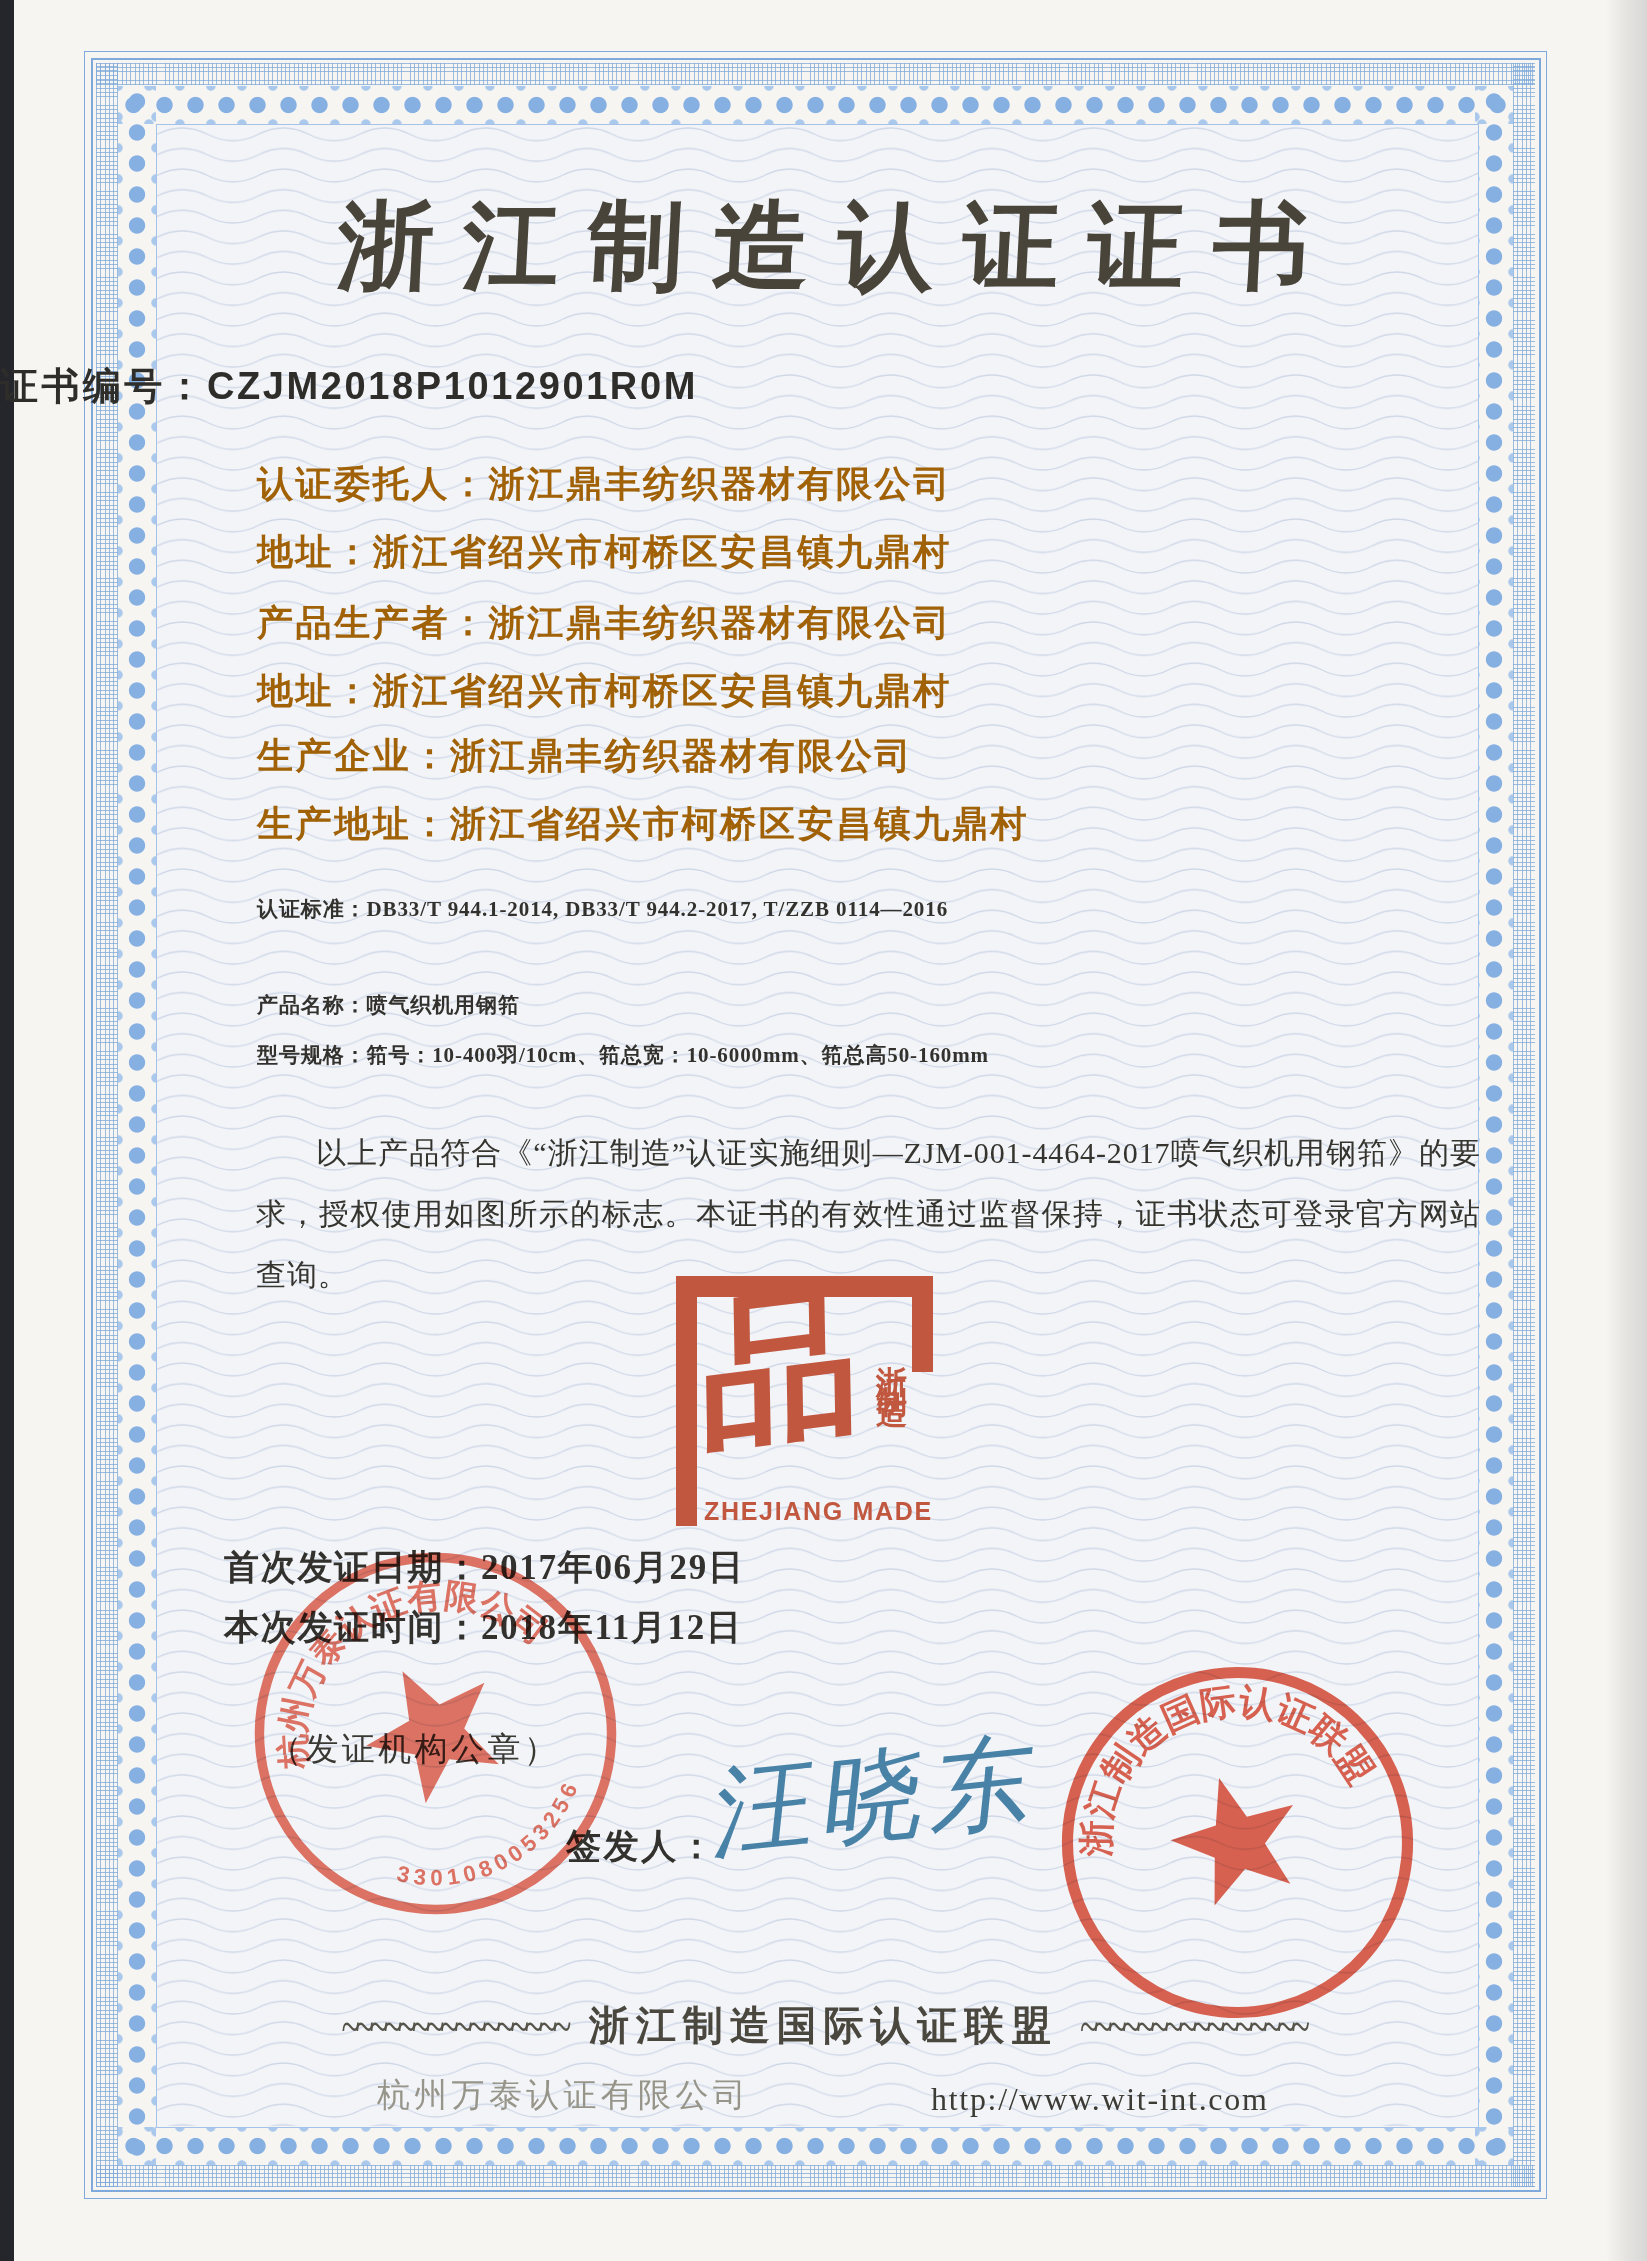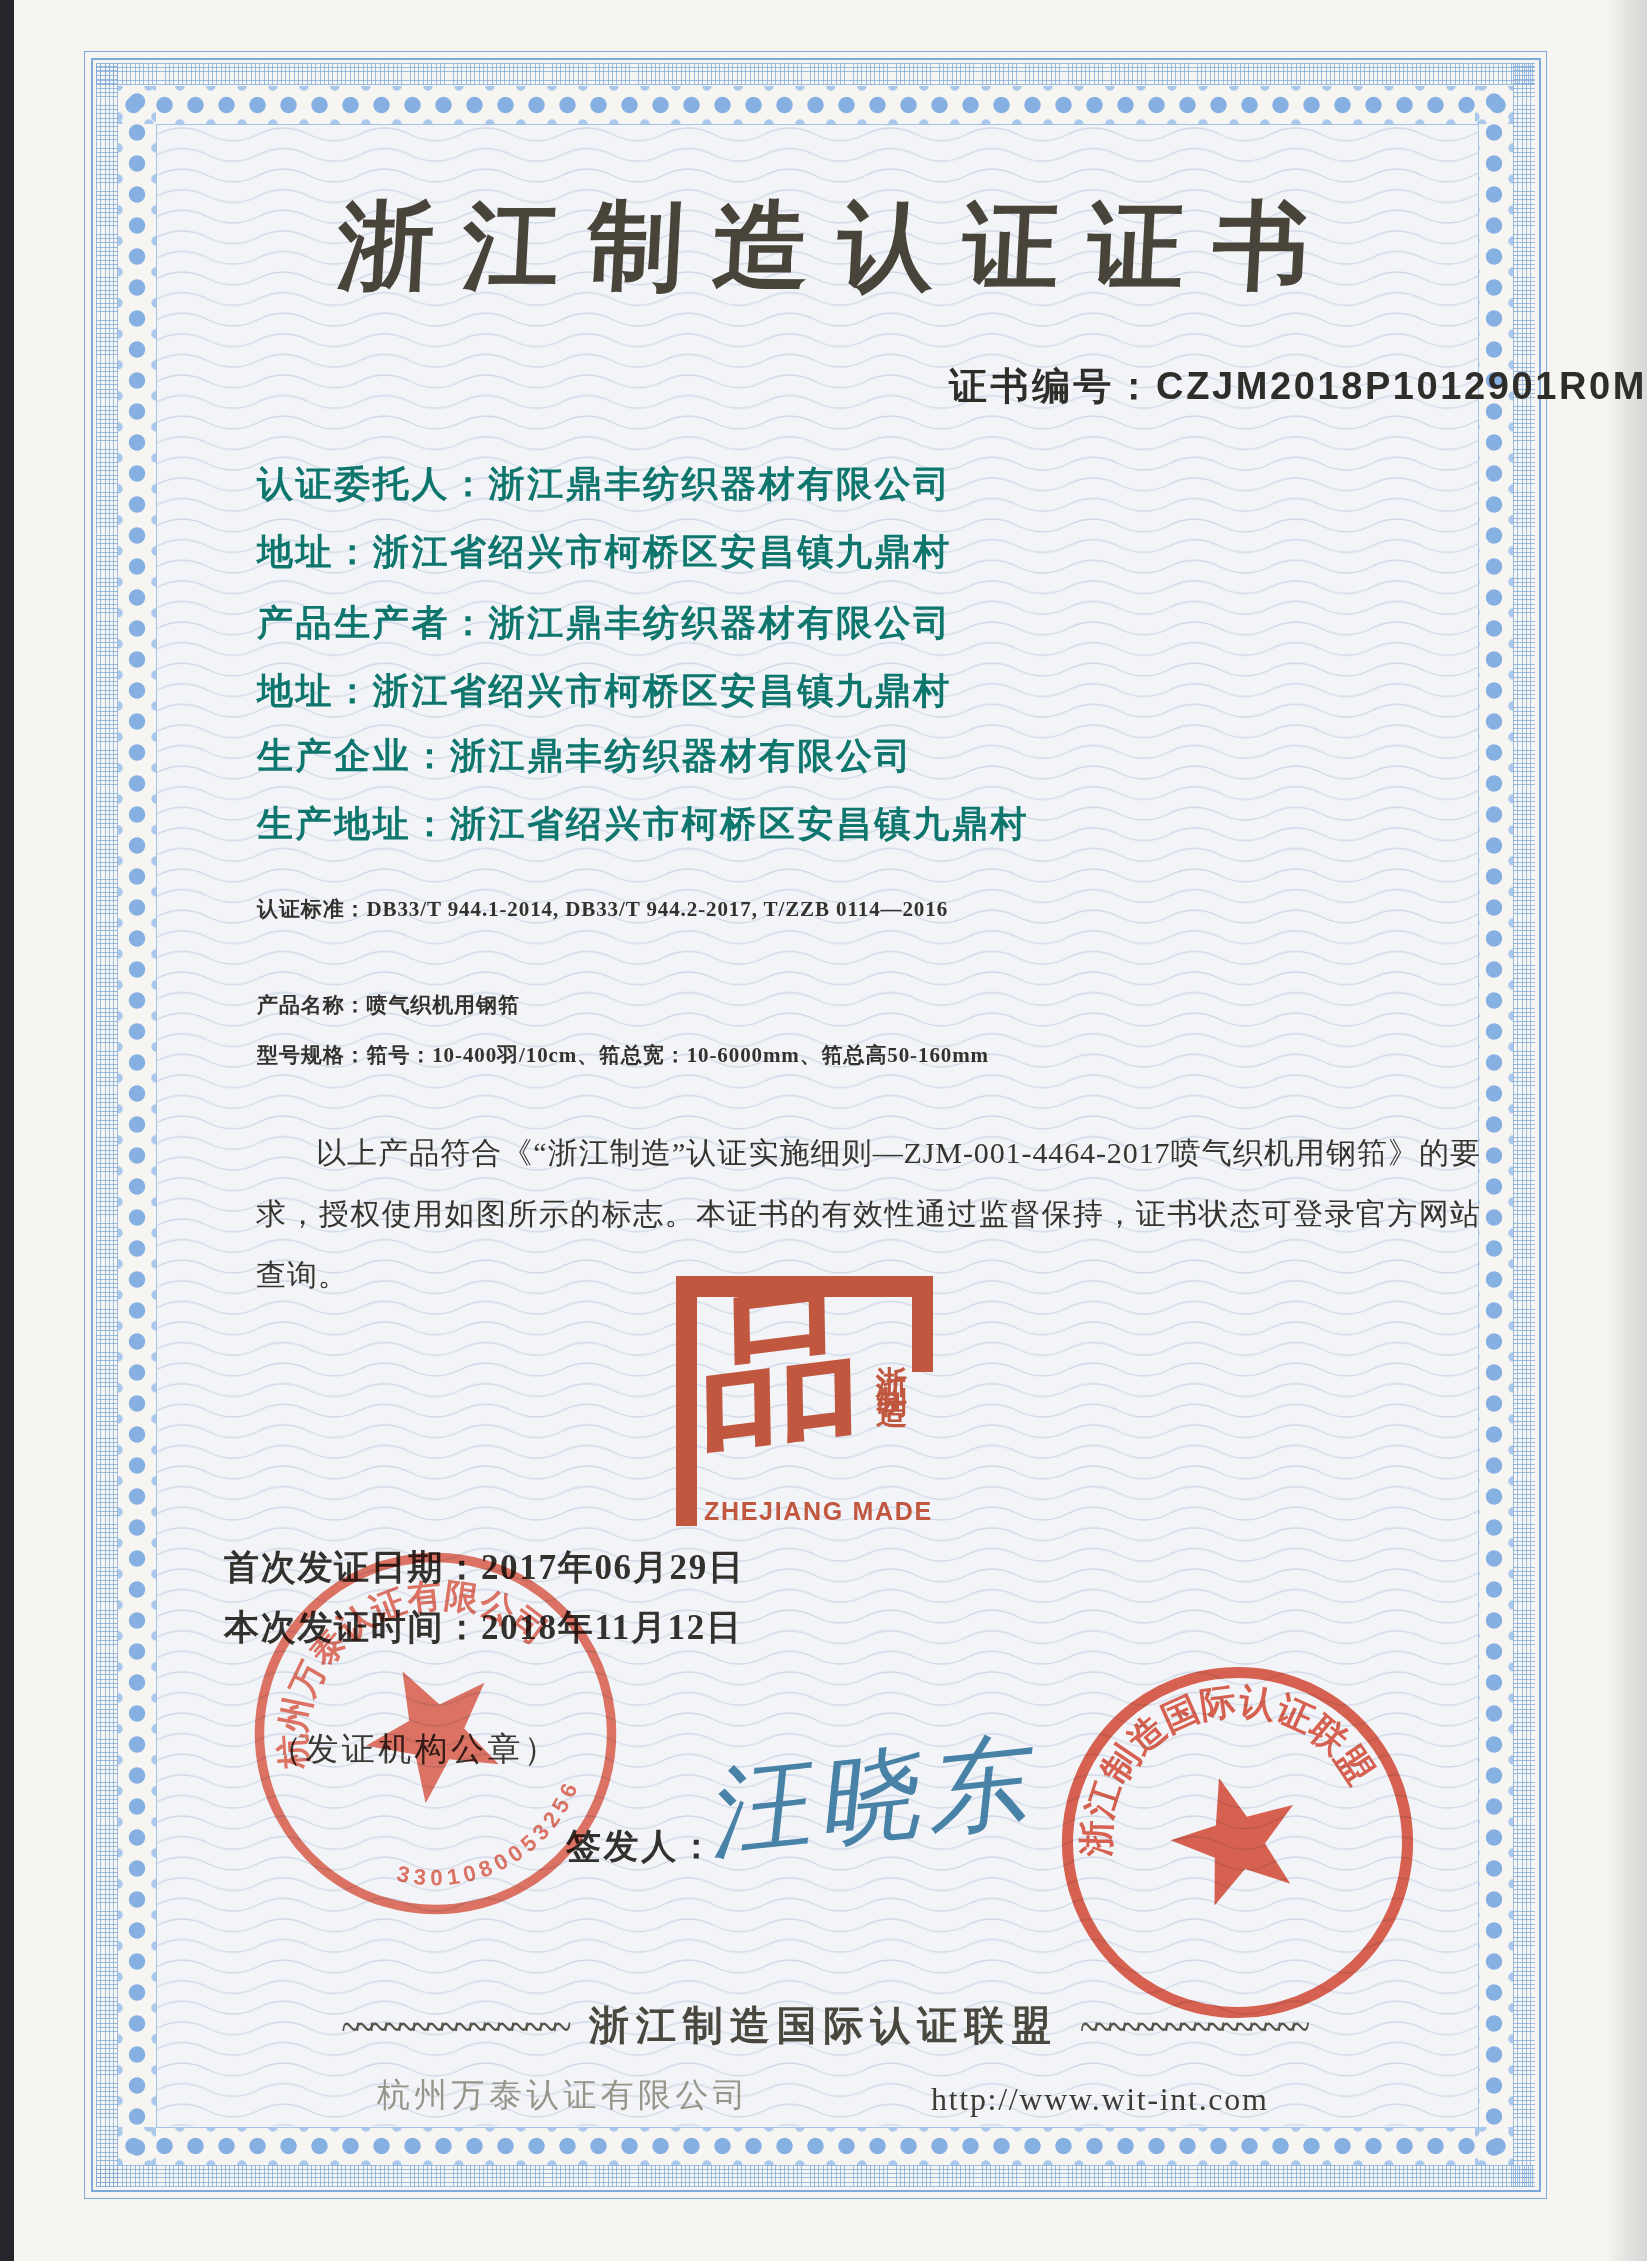--- a/index.html
+++ b/index.html
@@ -32,23 +32,23 @@
   .floral.bottom{left:118px;top:2127px;width:1395px;height:38px;}
   .floral.left{left:118px;top:86px;width:38px;height:2079px;}
   .floral.right{left:1475px;top:86px;width:38px;height:2079px;}
   .inner-zone{position:absolute;left:156px;top:124px;width:1323px;height:2004px;
       border:0.9px solid #a5c3e8;background:#f2f4f8;box-sizing:border-box;}
   .wave-bg{position:absolute;left:157px;top:124px;width:1321px;height:2002px;opacity:.55;}
   
   .abs{position:absolute;line-height:1;}
   .title{left:0;right:0;text-align:center;top:199px;margin:0;font-size:96px;font-weight:bold;
       color:#48443a;letter-spacing:29px;padding-left:29px;transform:skewX(-3deg);}
-  .certno{left:0;right:0;top:367px;text-align:right;font-size:38px;font-weight:bold;color:#2e2d2a;letter-spacing:3.4px;}
+  .certno{left:0;right:0;top:367px;text-align:left;font-size:38px;font-weight:bold;color:#2e2d2a;letter-spacing:3.4px;}
   .certno .num{font-family:"Liberation Sans","DejaVu Sans",sans-serif;letter-spacing:2.6px;}
-  .info-line{left:257px;font-size:36px;font-weight:bold;color:#0f766e;letter-spacing:2.6px;}
+  .info-line{left:257px;font-size:36px;font-weight:bold;color:#a16207;letter-spacing:2.6px;}
   .detail-line{left:257px;font-size:21px;font-weight:600;color:#33312d;letter-spacing:0.9px;}
   .statement{left:256px;top:1122px;width:1225px;font-size:30px;line-height:61px;color:#36342f;
       text-indent:2em;text-align:justify;letter-spacing:0.9px;}
   
   .logo{left:676px;top:1276px;width:257px;height:250px;}
   .logo .bar{position:absolute;background:#c1573f;}
   .logo .bar.t{left:0;top:0;width:100%;height:20.6px;}
   .logo .bar.l{left:0;top:0;width:20.6px;height:100%;}
   .logo .bar.r{right:0;top:0;width:20.6px;height:96px;}
   .logo .mark{position:absolute;left:24px;top:12px;font-size:160px;font-weight:bold;color:#c1573f;

